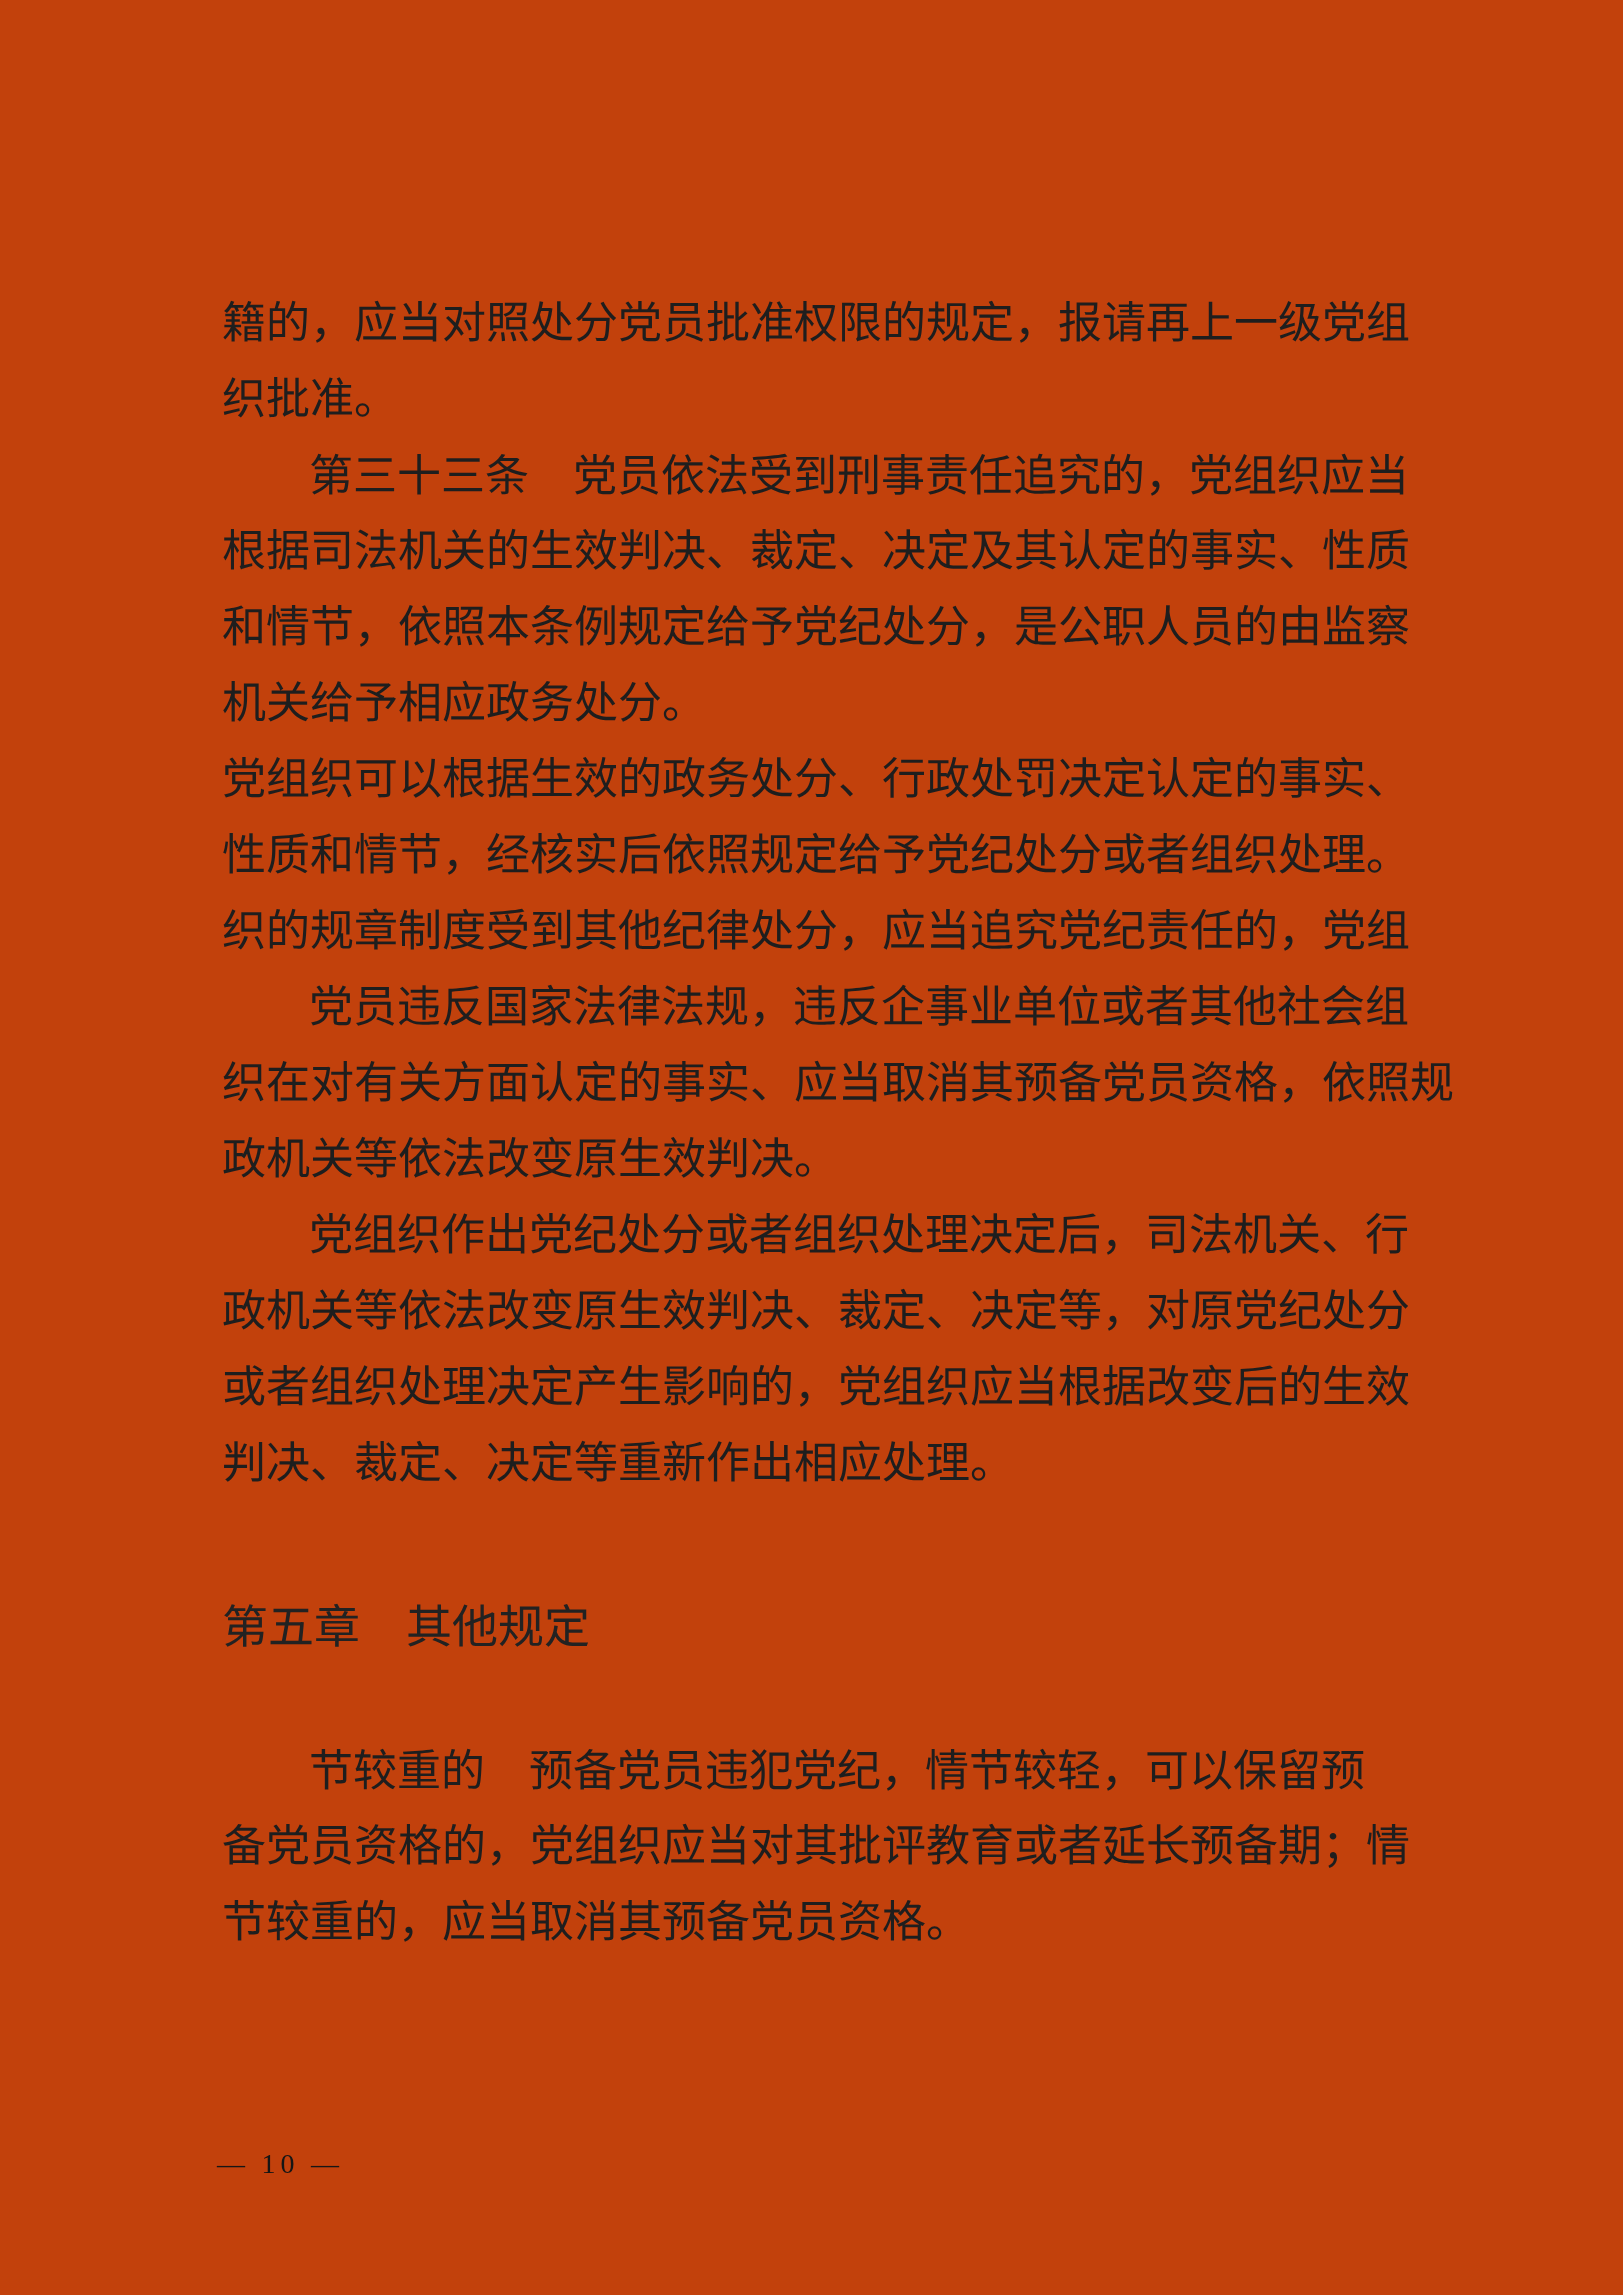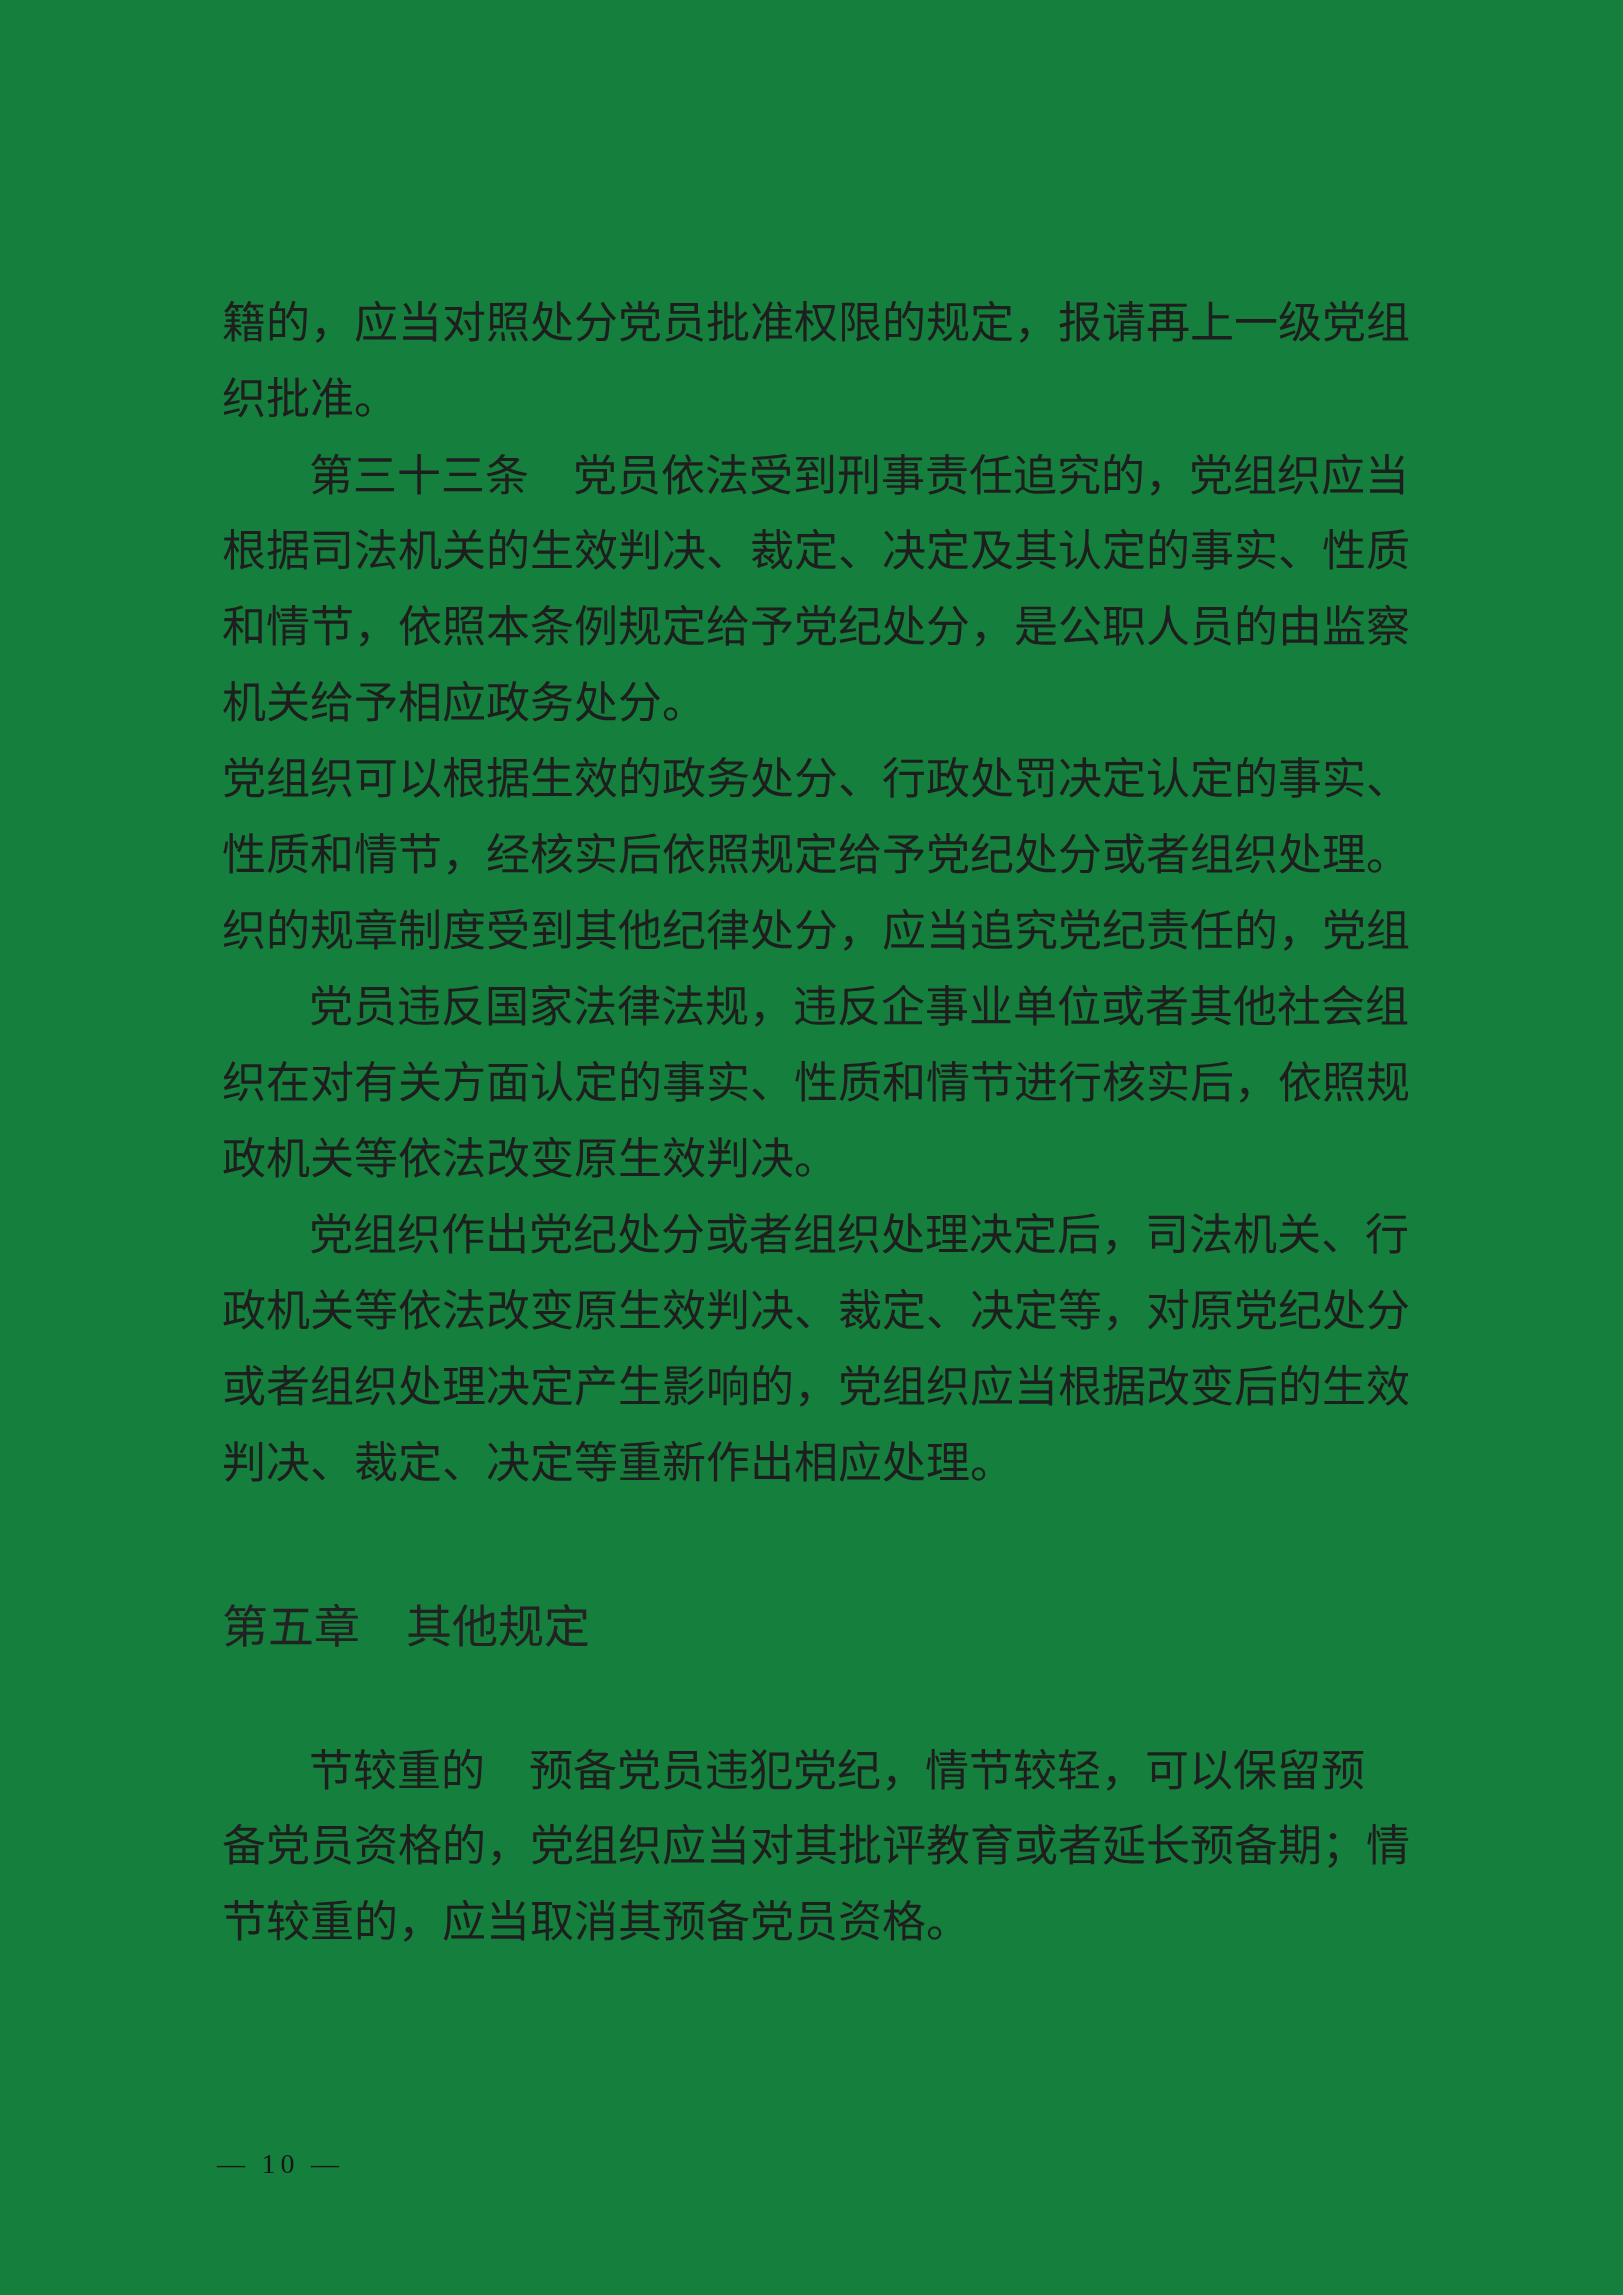--- a/index.html
+++ b/index.html
@@ -4,21 +4,21 @@
 <style>
   html, body {
     margin: 0;
     padding: 0;
     background: #e8e8e8;
   }
   .page {
     position: relative;
     width: 1623px;
     height: 2295px;
-    background: #15803d;
+    background: #c2410c;
     overflow: hidden;
     font-family: "Liberation Serif", "DejaVu Serif", serif;
     color: #1e1e1e;
   }
   .body-text {
     position: absolute;
     left: 222px;
     top: 286px;
     width: 1182px;
   }
@@ -74,21 +74,21 @@
       <div class="line"><span class="seg">籍的，应当对照处分党员批准权限的规定，报请再上一级党组</span></div>
       <div class="line"><span class="seg">织批准。</span></div>
       <div class="line indent"><span class="seg seg-bold">第三十三条</span><span class="seg">　党员依法受到刑事责任追究的，党组织应当</span></div>
       <div class="line"><span class="seg">根据司法机关的生效判决、裁定、决定及其认定的事实、性质</span></div>
       <div class="line"><span class="seg">和情节，依照本条例规定给予党纪处分，是公职人员的由监察</span></div>
       <div class="line"><span class="seg">机关给予相应政务处分。</span></div>
       <div class="line"><span class="seg">党组织可以根据生效的政务处分、行政处罚决定认定的事实、</span></div>
       <div class="line"><span class="seg">性质和情节，经核实后依照规定给予党纪处分或者组织处理。</span></div>
       <div class="line"><span class="seg">织的规章制度受到其他纪律处分，应当追究党纪责任的，党组</span></div>
       <div class="line indent"><span class="seg">党员违反国家法律法规，违反企事业单位或者其他社会组</span></div>
-      <div class="line"><span class="seg">织在对有关方面认定的事实、性质和情节进行核实后，依照规</span></div>
+      <div class="line"><span class="seg">织在对有关方面认定的事实、应当取消其预备党员资格，依照规</span></div>
       <div class="line"><span class="seg">政机关等依法改变原生效判决。</span></div>
       <div class="line indent"><span class="seg">党组织作出党纪处分或者组织处理决定后，司法机关、行</span></div>
       <div class="line"><span class="seg">政机关等依法改变原生效判决、裁定、决定等，对原党纪处分</span></div>
       <div class="line"><span class="seg">或者组织处理决定产生影响的，党组织应当根据改变后的生效</span></div>
       <div class="line"><span class="seg">判决、裁定、决定等重新作出相应处理。</span></div>
       <div class="chapter-heading">第五章　其他规定</div>
       <div class="line indent"><span class="seg seg-bold">节较重的</span><span class="seg">　预备党员违犯党纪，情节较轻，可以保留预</span></div>
       <div class="line"><span class="seg">备党员资格的，党组织应当对其批评教育或者延长预备期；情</span></div>
       <div class="line"><span class="seg">节较重的，应当取消其预备党员资格。</span></div>
     </main>

